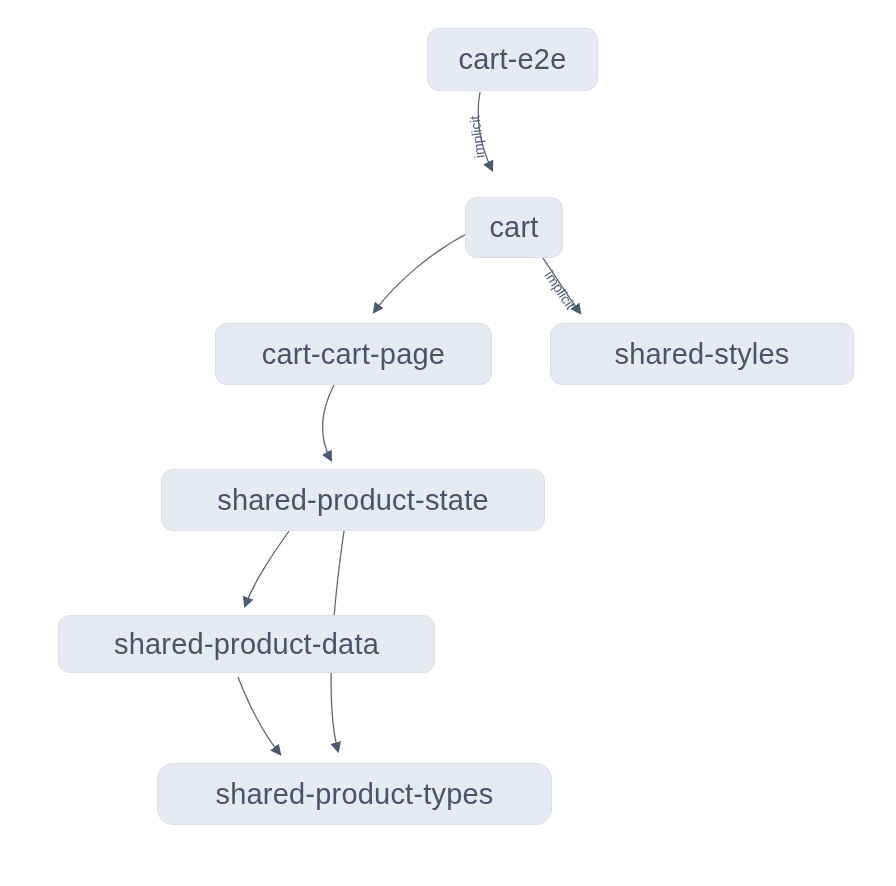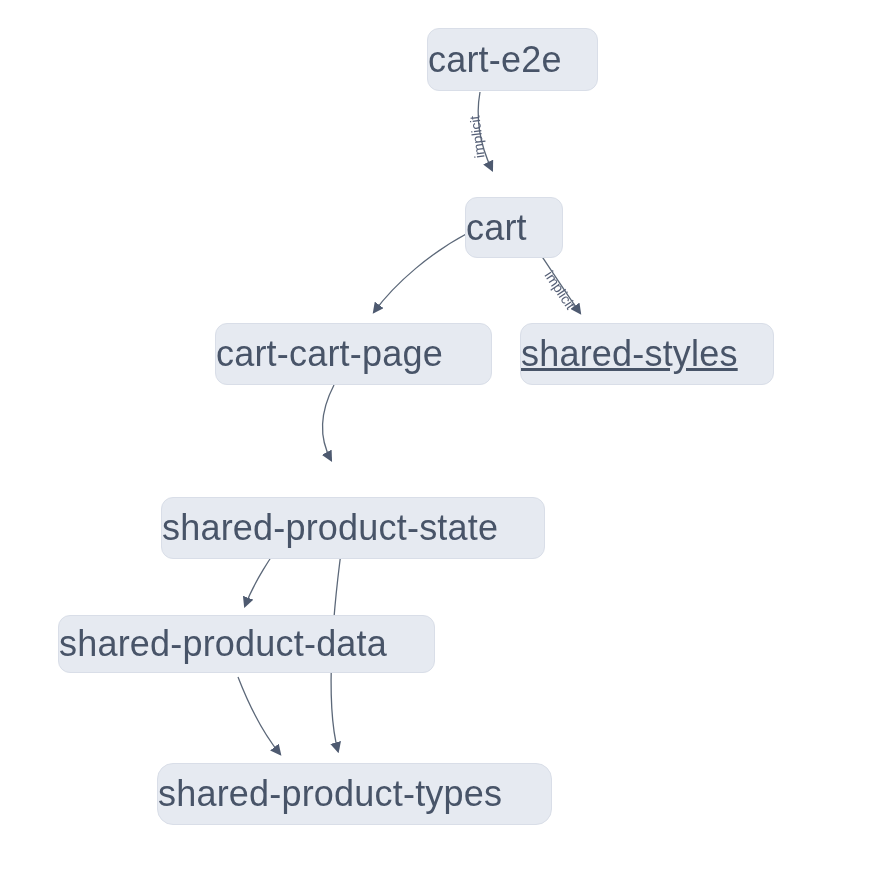--- a/index.html
+++ b/index.html
@@ -32,33 +32,34 @@
     fill: #566077;
     text-anchor: middle;
   }
   .node {
     position: absolute;
     box-sizing: border-box;
     background: #e6eaf1;
     border: 1px solid #d9dee8;
     border-radius: 12px;
     color: #485468;
-    font-size: 36px;
+    font-size: 29px;
     display: flex;
     align-items: center;
+    justify-content: center;
     white-space: nowrap;
     cursor: pointer;
     letter-spacing: 0.2px;
   }
   
   .n-cart-e2e              { left: 427px; top:  28px; width: 171px; height: 63px; }
   .n-cart                  { left: 465px; top: 177px; width:  98px; height: 61px; margin-top: 20px; }
   .n-cart-cart-page        { left: 215px; top: 323px; width: 277px; height: 62px; }
-  .n-shared-styles         { left: 520px; top: 323px; width: 254px; height: 62px; text-decoration: underline; }
-  .n-shared-product-state  { left: 161px; top: 469px; width: 384px; height: 62px; margin-top: 28px; }
+  .n-shared-styles         { left: 550px; top: 323px; width: 304px; height: 62px; }
+  .n-shared-product-state  { left: 161px; top: 469px; width: 384px; height: 62px; }
   .n-shared-product-data   { left:  58px; top: 615px; width: 377px; height: 58px; }
   .n-shared-product-types  { left: 157px; top: 763px; width: 395px; height: 62px; border-radius: 16px; }
 </style>
 </head>
 <body>
 
 <div class="graph-canvas">
 
   <svg class="edges-svg" viewBox="0 0 896 886" xmlns="http://www.w3.org/2000/svg">
     <defs>

